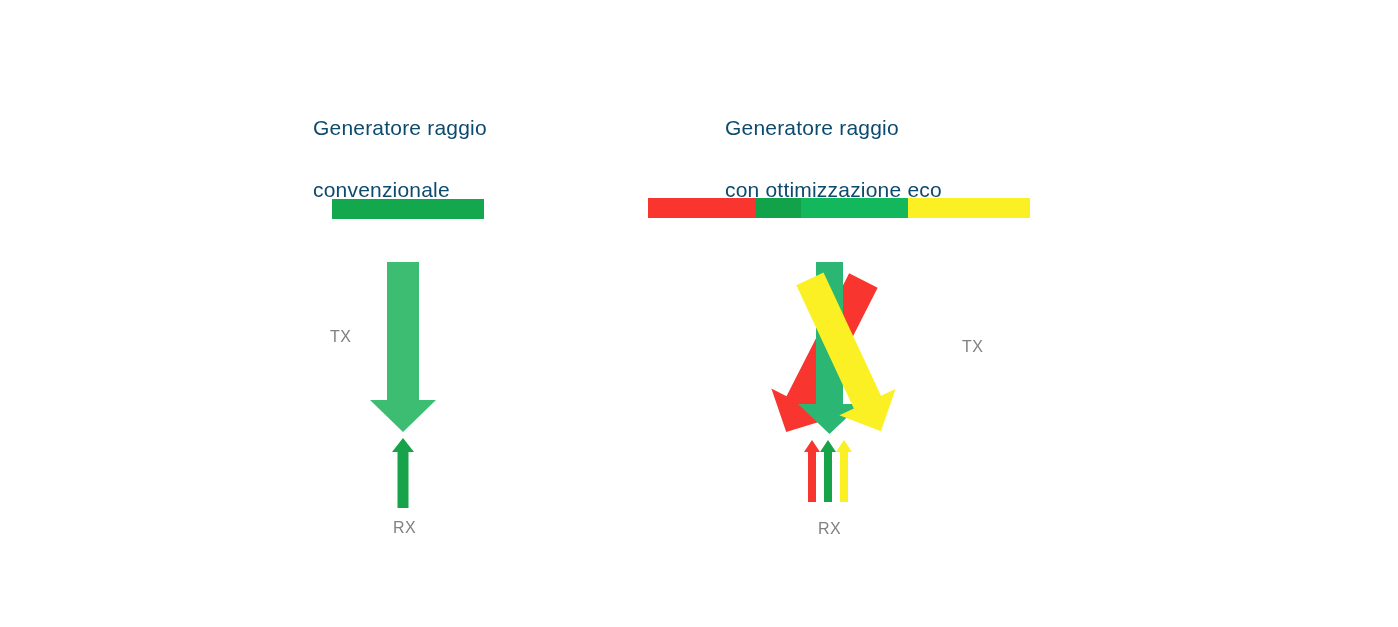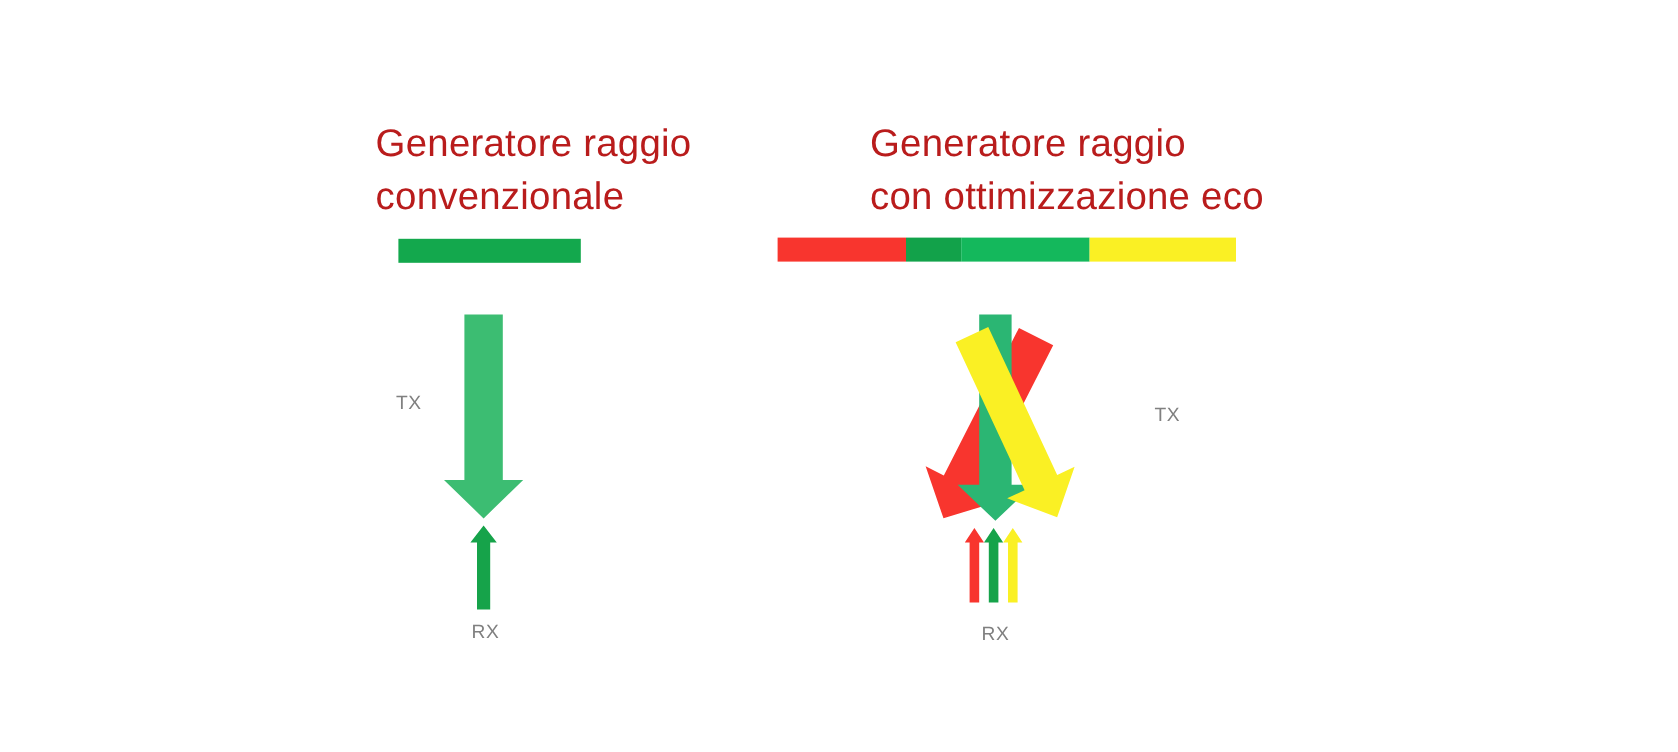--- a/index.html
+++ b/index.html
@@ -20,23 +20,23 @@
   .panel {
     position: absolute;
     top: 0;
     height: 627px;
   }
   #panel-conventional { left: 300px; width: 300px; }
   #panel-eco { left: 640px; width: 420px; }
 
   .panel-title {
     position: absolute;
-    color: #b91c1c;
-    font-size: 32px;
-    line-height: 44px;
+    color: #0c4a6e;
+    font-size: 21px;
+    line-height: 62px;
     font-weight: 400;
     letter-spacing: 0.2px;
     white-space: pre-line;
     font-family: "Liberation Sans", sans-serif;
   }
   #title-conventional {
     left: 13px;
     top: 97px;
     width: 290px;
   }

